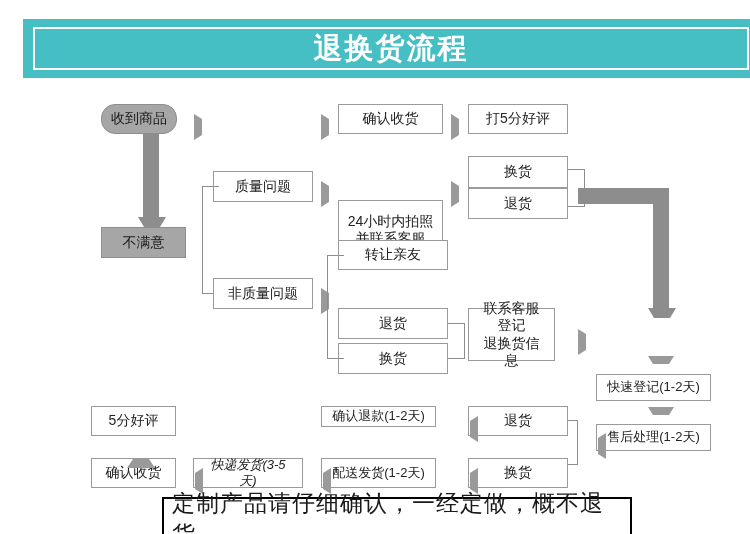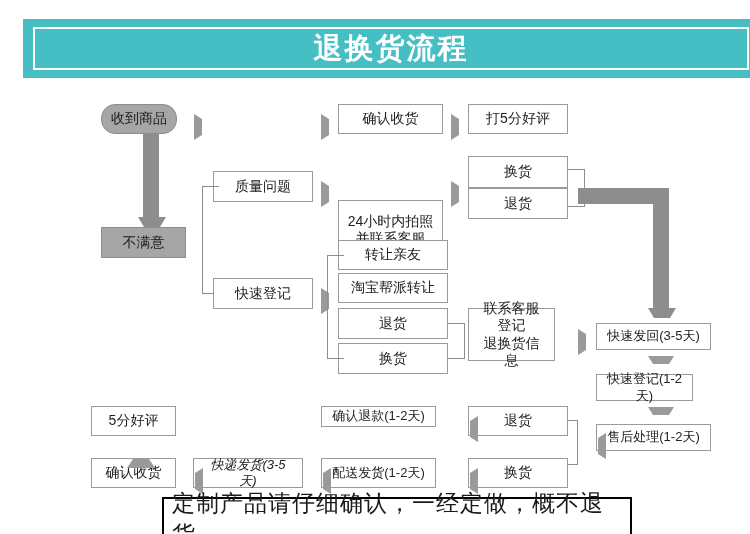--- a/index.html
+++ b/index.html
@@ -151,41 +151,39 @@
 
   <div class="bracket-right" style="left:552px; top:153px; width:10px; height:38px;"></div>
   <div class="line h" style="left:562px; top:172px; width:76px;"></div>
   <div class="line v" style="left:637px; top:172px; height:122px;"></div>
   <div class="bigarrow-head" style="left:632px; top:292px;"></div>
 
   <div class="box filled" style="left:85px; top:211px; width:85px; height:31px;">不满意</div>
 
   <div class="bracket-left" style="left:186px; top:170px; width:11px; height:108px;"></div>
 
-  <div class="box" style="left:197px; top:262px; width:100px; height:31px;">快速登记</div>
+  <div class="box" style="left:197px; top:262px; width:100px; height:31px;">非质量问题</div>
   <div class="tri right" style="left:305px; top:272px;"></div>
 
   <div class="box" style="left:322px; top:224px; width:110px; height:30px;">转让亲友</div>
-  <div class="box" style="left:322px; top:257px; width:110px; height:30px;">淘宝帮派转让</div>
   <div class="box" style="left:322px; top:292px; width:110px; height:31px;">退货</div>
   <div class="box" style="left:322px; top:327px; width:110px; height:31px;">换货</div>
 
   <div class="bracket-left" style="left:311px; top:239px; width:11px; height:104px;"></div>
 
   <div class="bracket-right" style="left:432px; top:307px; width:10px; height:36px;"></div>
   <div class="tri left" style="left:438px; top:313px;"></div>
 
   <div class="box" style="left:452px; top:292px; width:87px; height:53px;">联系客服登记
 退换货信息</div>
   <div class="tri right" style="left:562px; top:313px;"></div>
 
-  <div class="box small" style="left:580px; top:307px; width:115px; height:27px;">快速发回(3-5天)</div>
   <div class="tri down" style="left:632px; top:340px;"></div>
 
-  <div class="box small" style="left:580px; top:358px; width:97px; height:27px;">快速登记(1-2天)</div>
+  <div class="box small" style="left:580px; top:358px; width:115px; height:27px;">快速登记(1-2天)</div>
   <div class="tri down" style="left:632px; top:391px;"></div>
 
   <div class="box small" style="left:580px; top:408px; width:115px; height:27px;">售后处理(1-2天)</div>
   <div class="tri left" style="left:566px; top:417px;"></div>
 
   <div class="bracket-right" style="left:545px; top:404px; width:10px; height:45px;"></div>
 
   <div class="box" style="left:452px; top:390px; width:100px; height:30px;">退货</div>
   <div class="tri left" style="left:438px; top:400px;"></div>
 

